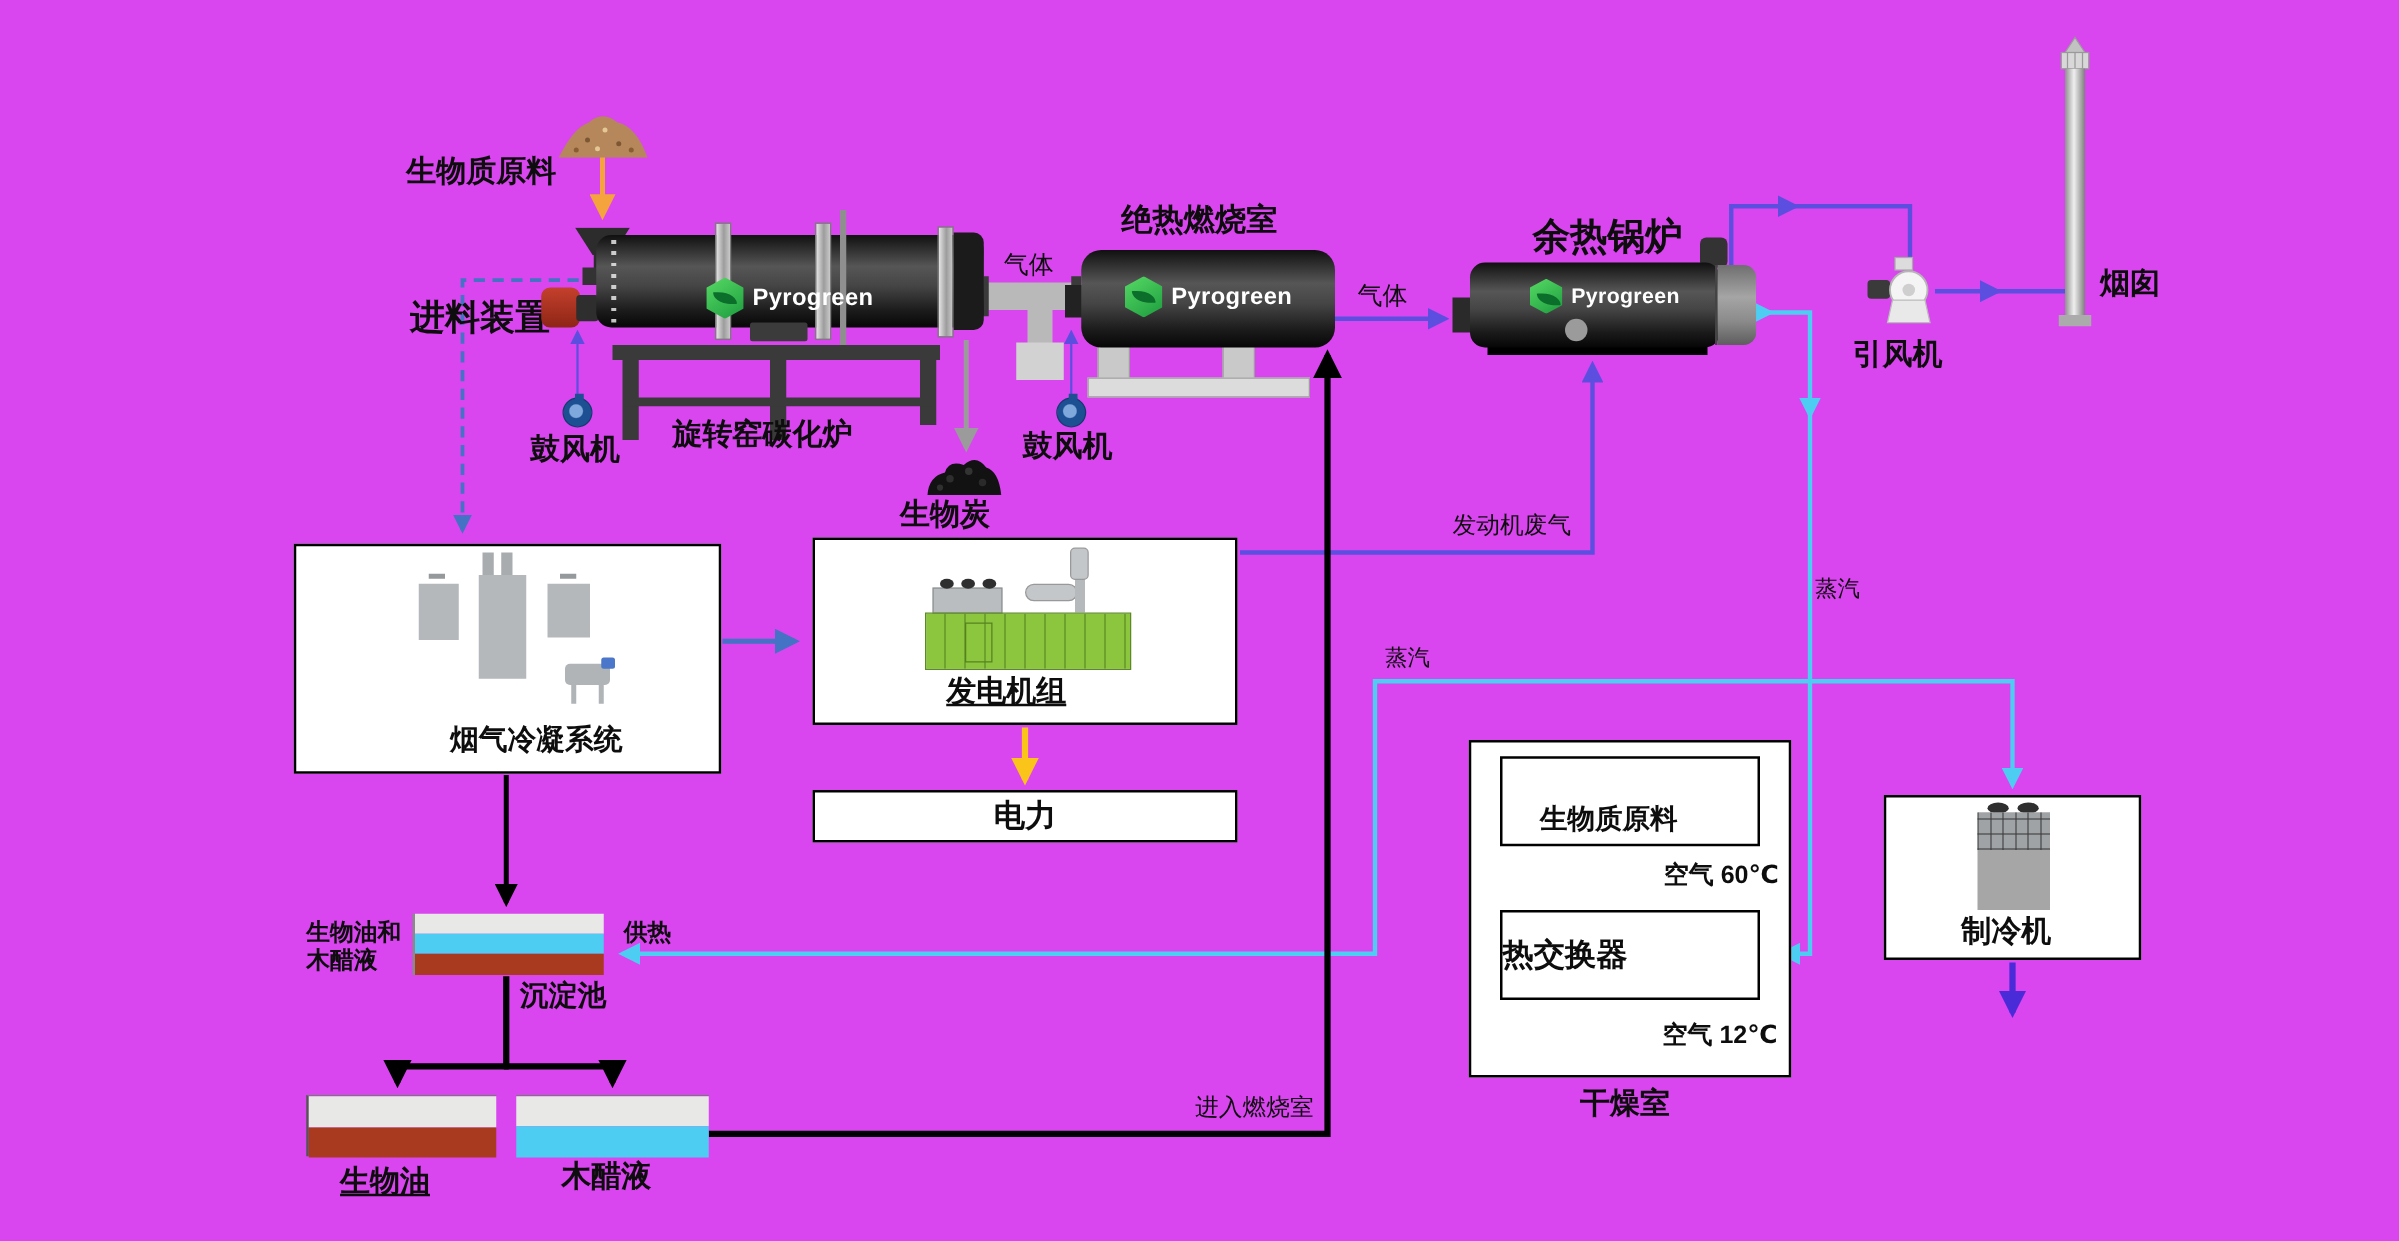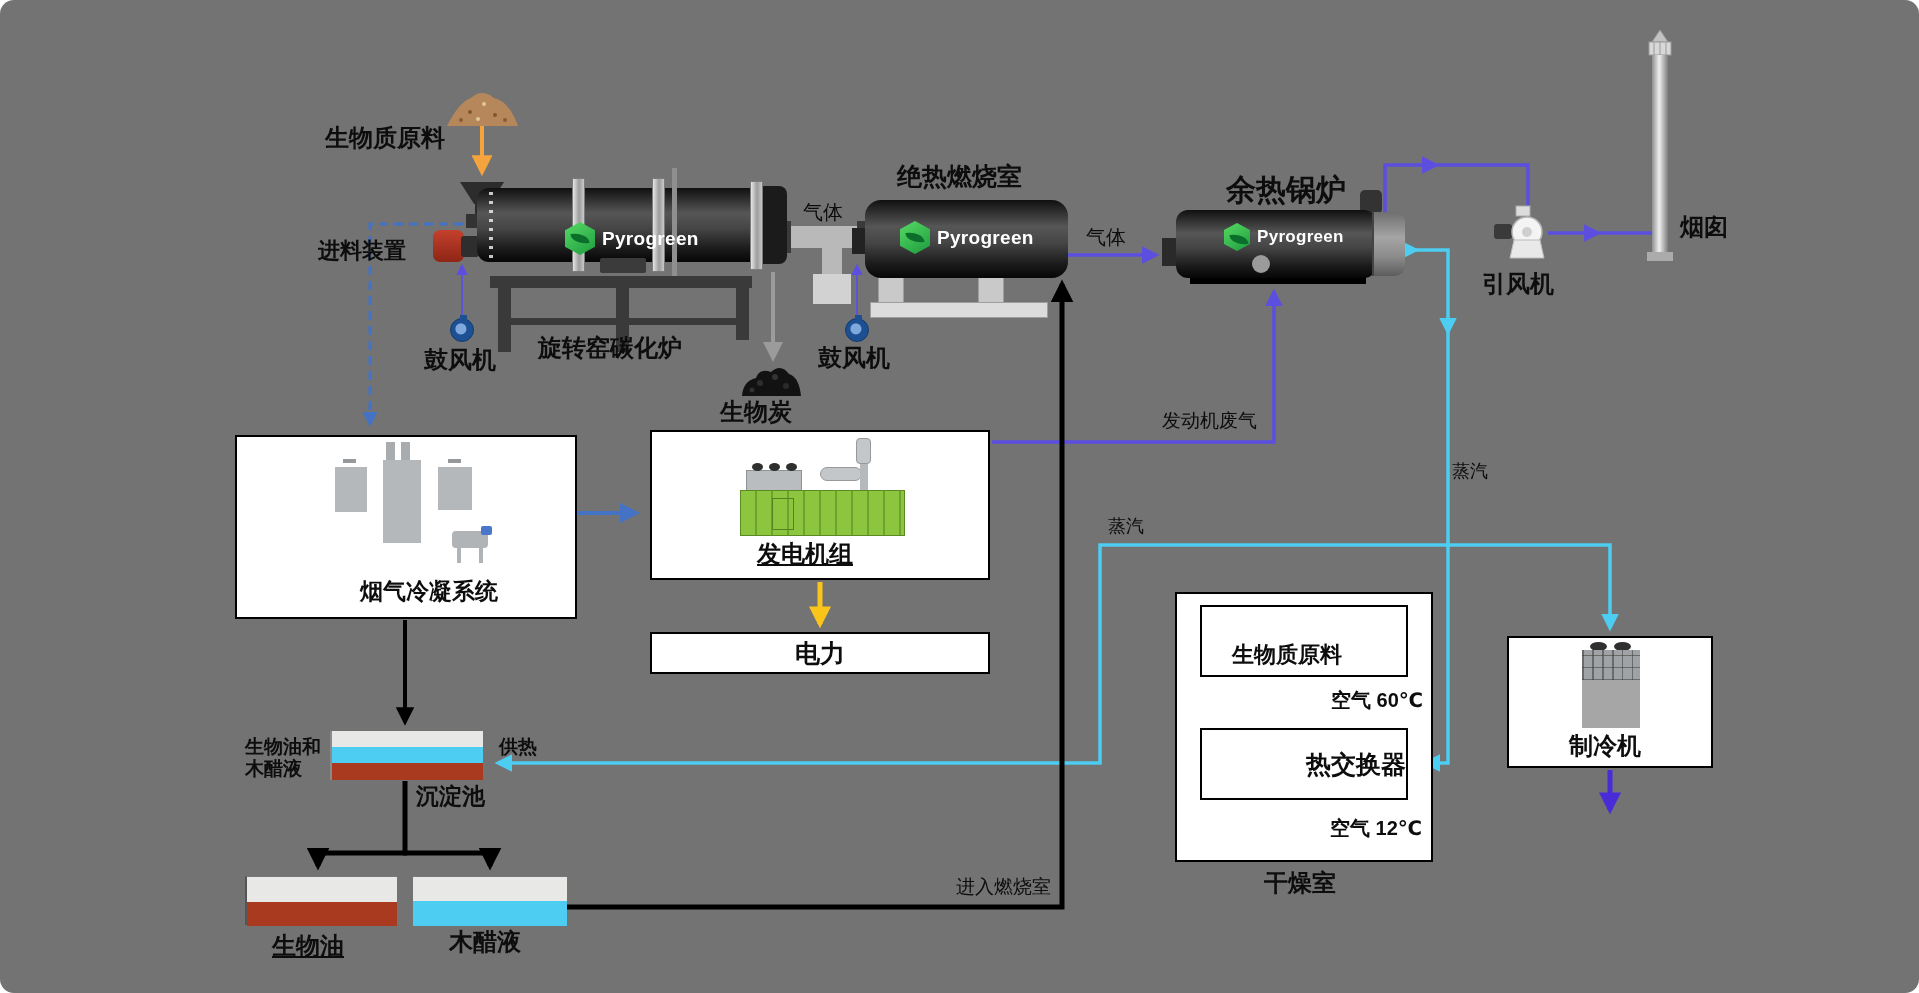--- a/index.html
+++ b/index.html
@@ -1,17 +1,17 @@
 <!DOCTYPE html>
 <html><head>
 <meta charset="utf-8">
 <style>
   html,body{margin:0;padding:0;background:#ffffff;}
-  #stage{position:relative;width:1919px;height:993px;background:#737373;overflow:hidden;
-         font-family:"Liberation Sans","DejaVu Sans",sans-serif;border-radius:14px;}
+  #stage{position:relative;width:1919px;height:993px;background:#d946ef;overflow:hidden;
+         font-family:"Liberation Sans","DejaVu Sans",sans-serif;}
   svg.layer{position:absolute;left:0;top:0;pointer-events:none;}
   .abs{position:absolute;}
   .lbl{position:absolute;color:#0d0d0d;font-weight:600;white-space:nowrap;line-height:1.15;}
   .lbl.small{font-weight:400;}
   .box{position:absolute;background:#fff;border:2px solid #000;box-sizing:border-box;}
   
   .vessel{position:absolute;border-radius:12px;
           background:linear-gradient(180deg,#101010 0%,#565656 34%,#454545 55%,#1b1b1b 82%,#060606 100%);}
   .band{position:absolute;width:13px;background:linear-gradient(90deg,#e6e6e6,#9c9c9c 55%,#c9c9c9);
         border:1px solid #7b7b7b;box-sizing:border-box;}
@@ -175,21 +175,21 @@
     <defs>
       <linearGradient id="chimGrad" x1="0" y1="0" x2="1" y2="0">
         <stop offset="0" stop-color="#8f8f8f"></stop>
           <stop offset="0.45" stop-color="#efefef"></stop>
           <stop offset="1" stop-color="#7d7d7d"></stop>
       </linearGradient>
     </defs>
   </svg>
 
   <div class="lbl" style="left:325px;top:124px;font-size:24px;">生物质原料</div>
-  <div class="lbl" style="left:318px;top:238px;font-size:22px;">进料装置</div>
+  <div class="lbl" style="left:328px;top:238px;font-size:28px;">进料装置</div>
 
   <div class="abs" style="left:460px;top:182px;width:44px;height:22px;background:#2c2c2c;clip-path:polygon(0 0,100% 0,68% 100%,32% 100%);"></div>
   <div class="abs" style="left:475px;top:203px;width:13px;height:14px;background:#2c2c2c;"></div>
   <div class="abs" style="left:488px;top:207px;width:17px;height:5px;background:#555;"></div>
   <div class="abs" style="left:466px;top:214px;width:26px;height:14px;background:#333;"></div>
 
   <div class="abs" style="left:433px;top:230px;width:31px;height:32px;background:linear-gradient(180deg,#c4402c,#8e2516);border-radius:7px;"></div>
   <div class="abs" style="left:461px;top:236px;width:18px;height:21px;background:#2e2e2e;border-radius:3px;"></div>
   <div class="fan" style="left:450px;top:318px;"></div>
   <div class="lbl" style="left:424px;top:346px;font-size:24px;">鼓风机</div>
@@ -302,21 +302,21 @@
     <div style="height:25px;background:#4ECDF2;"></div>
   </div>
   <div class="lbl" style="left:272px;top:932px;font-size:24px;text-decoration:underline;">生物油</div>
   <div class="lbl" style="left:449px;top:928px;font-size:24px;">木醋液</div>
   <div class="lbl small" style="left:956px;top:876px;font-size:19px;">进入燃烧室</div>
 
   <div class="box" style="left:1175px;top:592px;width:258px;height:270px;border-width:2.5px;"></div>
   <div class="box" style="left:1200px;top:605px;width:208px;height:72px;"></div>
   <div class="lbl" style="left:1232px;top:642px;font-size:22px;">生物质原料</div>
   <div class="lbl small" style="left:1331px;top:689px;font-size:20px;font-weight:600;">空气 60℃</div>
-  <div class="box" style="left:1200px;top:728px;width:208px;height:72px;display:flex;align-items:center;justify-content:flex-end;">
+  <div class="box" style="left:1200px;top:728px;width:208px;height:72px;display:flex;align-items:center;justify-content:flex-start;">
     <span class="lbl" style="position:static;font-size:25px;">热交换器</span>
   </div>
   <div class="lbl small" style="left:1330px;top:817px;font-size:20px;font-weight:600;">空气 12℃</div>
   <div class="lbl" style="left:1264px;top:869px;font-size:24px;">干燥室</div>
 
   <div class="box" style="left:1507px;top:636px;width:206px;height:132px;border-width:2.5px;"></div>
   <div class="abs" style="left:1590px;top:642px;width:17px;height:9px;background:#2f2f2f;border-radius:50%;"></div>
   <div class="abs" style="left:1614px;top:642px;width:17px;height:9px;background:#2f2f2f;border-radius:50%;"></div>
   <div class="abs" style="left:1582px;top:650px;width:58px;height:78px;background:#a6a6a6;">
     <div style="height:30px;background:

